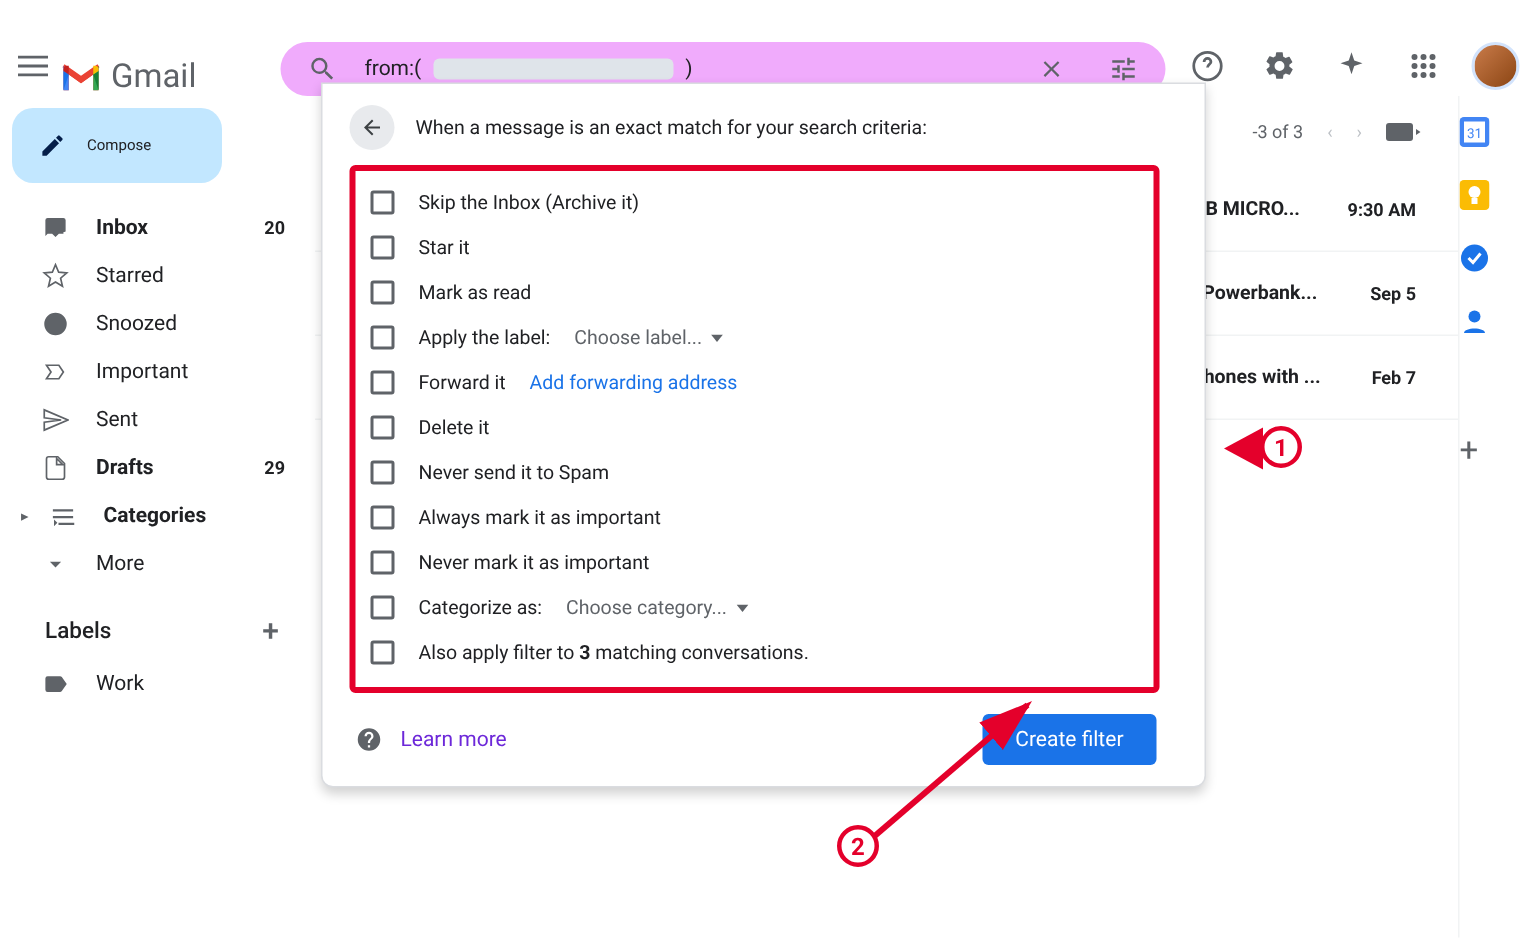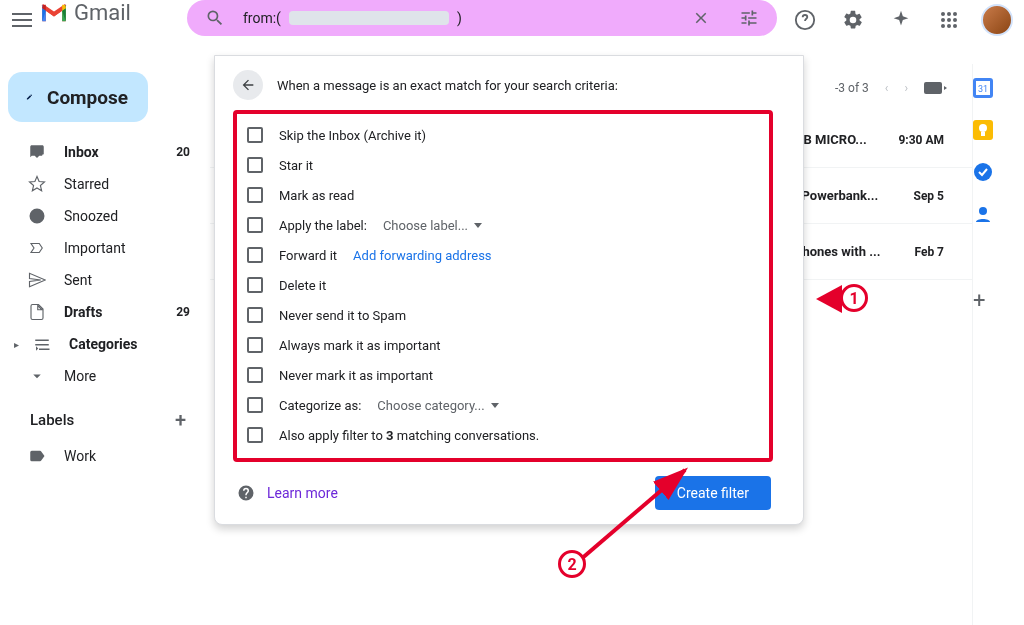--- a/index.html
+++ b/index.html
@@ -1,30 +1,30 @@
 <!DOCTYPE html>
 <html><head>
 <meta charset="utf-8">
 <style>
   * { box-sizing: border-box; font-family: 'Google Sans', Roboto, Arial, sans-serif; }
   body { margin: 0; background: #fff; width: 1024px; height: 625px; overflow: hidden; position: relative; color: #202124; font-size: 14px;}
-  .topbar { height: 64px; display:flex; align-items:flex-start; padding: 0 28px 0 12px; gap: 8px;}
+  .topbar { height: 64px; display:flex; align-items:flex-end; padding: 0 28px 0 12px; gap: 8px;}
   .hamburger { width:40px; height:40px; display:flex; align-items:center; justify-content:center; border-radius:50%; cursor:pointer;}
   .logo { display:flex; align-items:center; gap:6px; font-size:22px; color:#5f6368; margin-right:48px;}
   .logo svg { width:28px; height:22px;}
   .searchbar { flex:0 0 590px; height:36px; background:#f0abfc; border-radius:24px; display:flex; align-items:center; padding:0 8px; gap:8px; position:relative;}
   .search-icon-wrap,.tune-wrap,.clear-wrap{width:40px;height:40px;display:flex;align-items:center;justify-content:center;border-radius:50%;cursor:pointer;color:#5f6368;}
   .topbar-right { margin-left:auto; display:flex; align-items:center; gap:8px;}
   .icon-btn { width:40px;height:40px;display:flex;align-items:center;justify-content:center;border-radius:50%;color:#5f6368; cursor:pointer;}
   .avatar { width:32px;height:32px;border-radius:50%; background:linear-gradient(135deg,#c97b4a,#8b4513); border:2px solid #d2e3fc; margin-left:4px;}
   
   .body { display:flex; height:calc(625px - 64px);}
   .sidebar { width:210px; padding:8px 8px 0 8px;}
   .compose { display:flex; align-items:center; gap:14px; background:#c2e7ff; height:50px; border-radius:14px; padding:0 20px 0 18px; margin:0 0 14px 0; width:140px; cursor:pointer;}
-  .compose span { font-size:19px; font-weight:700;}
+  .compose span { font-size:10px; font-weight:400;}
   .nav-item { display:flex; align-items:center; height:32px; border-radius:0 16px 16px 0; padding:0 12px 0 20px; gap:18px; cursor:pointer; color:#202124;}
   .nav-item .lbl { flex:1; font-size:14px;}
   .nav-item .cnt { font-size:12px; color:#5f6368;}
   .nav-item.bold .lbl,.nav-item.bold .cnt{font-weight:700;color:#202124;}
   .labels-header{display:flex;align-items:center;justify-content:space-between;padding:16px 16px 8px 22px;font-size:15px;font-weight:500;}
   
   .main { flex:1; position:relative;}
   .mail-toolbar { height:48px; display:flex; align-items:center; justify-content:flex-end; padding-right:24px; gap:16px; font-size:12px; color:#5f6368;}
   .mail-row { height:56px; border-bottom:1px solid #f1f3f4; display:flex; align-items:center; padding-right:28px; font-size:13px;}
   .mail-row .subj { flex:1; overflow:hidden; text-overflow:ellipsis; white-space:nowrap; font-weight:700; padding-left:8px;}

